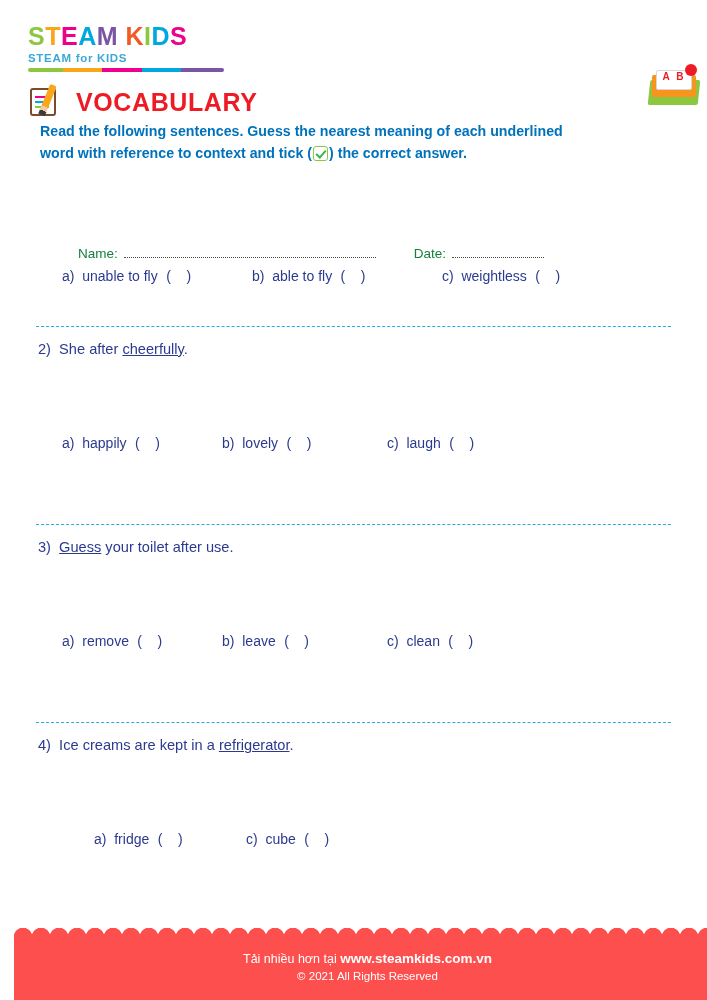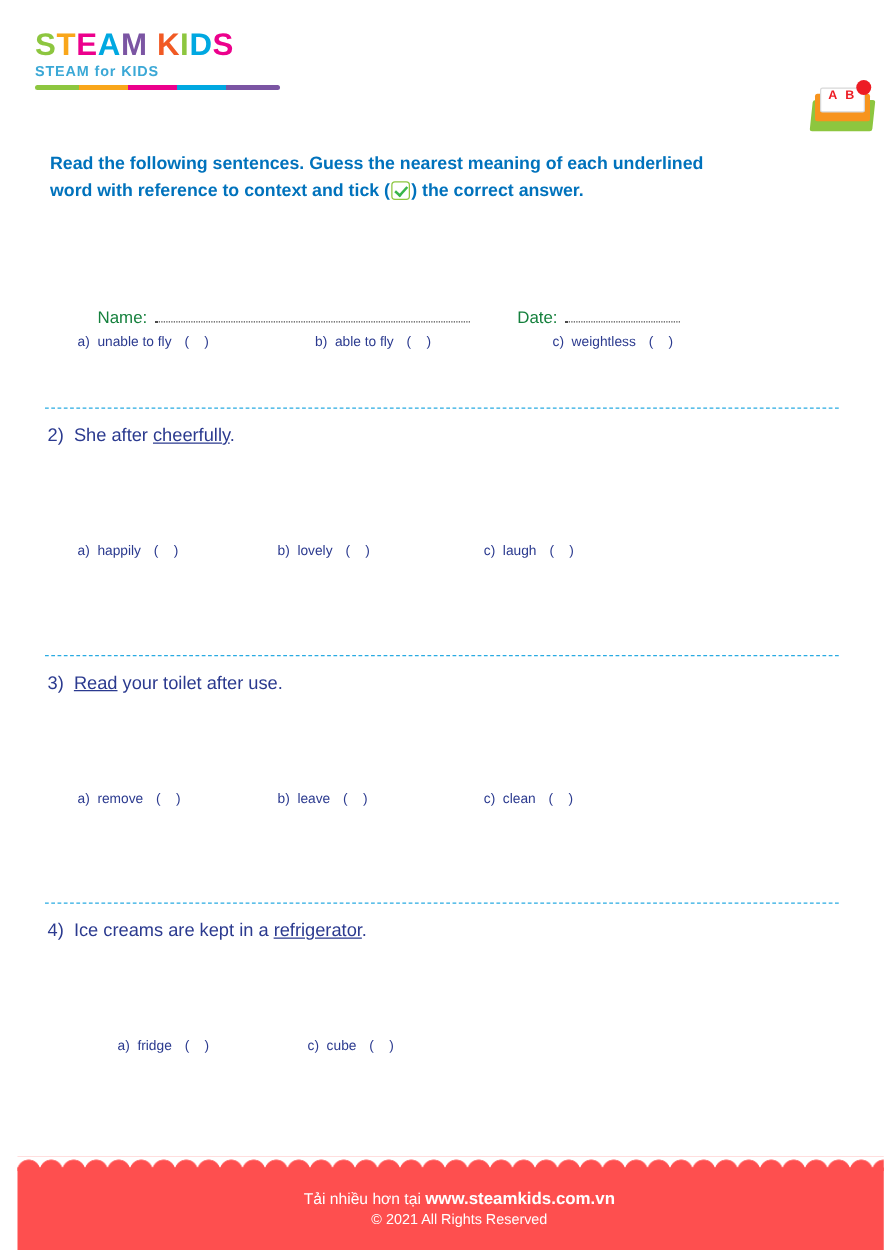--- a/index.html
+++ b/index.html
@@ -234,21 +234,21 @@
     font-size: 14.6px;
     color: #2b3a8f;
     padding-left: 2px;
   }
   .q-num { color: #2b3a8f; }
   .q-underlined { text-decoration: underline; }
 
   .options {
     display: flex;
     padding-left: 26px;
-    font-size: 11px;
+    font-size: 14px;
     color: #2b3a8f;
   }
   .opt { white-space: nowrap; }
   .opt .paren {
     display: inline-block;
     min-width: 34px;
     text-align: center;
   }
 
   .sep {
@@ -300,20 +300,30 @@
     </div>
 
     <div class="name-date">
       <span class="field-label">Name:</span>
       <span class="dotline name-line"></span>
       <span class="field-label">Date:</span>
       <span class="dotline date-line"></span>
     </div>
   </div>
 
+  <div class="title-row">
+    <div class="pencil-icon">
+      <div class="note"></div>
+      <div class="l1"></div>
+        <div class="l2"></div>
+        <div class="l3"></div>
+      <div class="pen"></div>
+    </div>
+    <div class="doc-title">VOCABULARY</div>
+  </div>
 
   <div class="books-icon">
     <div class="bk green"></div>
     <div class="bk orange"></div>
     <div class="bk page"></div>
     <div class="abc">A B</div>
     <div class="apple"></div>
   </div>
 
   <div class="instructions">
@@ -365,21 +375,21 @@
           <span>&nbsp;</span><span>laugh</span>
           <span class="paren">(&nbsp;&nbsp;&nbsp;&nbsp;)</span>
         </div>
       </div>
       <div class="sep" style="position:absolute;left:0;bottom:14px;"></div>
     </div>
 
     <div class="q-block" style="height:198px;">
       <div class="q-text" style="padding-top:0px;">
         <span class="q-num">3)</span>
-        <span>&nbsp;</span><span></span><span class="q-underlined">Read</span><span> your toilet after use.</span>
+        <span>&nbsp;</span><span></span><span class="q-underlined">Guess</span><span> your toilet after use.</span>
       </div>
       <div class="options" style="padding-top:78px;">
         <div class="opt" style="width:160px;">
           <span>a)</span>
           <span>&nbsp;</span><span>remove</span>
           <span class="paren">(&nbsp;&nbsp;&nbsp;&nbsp;)</span>
         </div>
         <div class="opt" style="width:165px;">
           <span>b)</span>
           <span>&nbsp;</span><span>leave</span>

